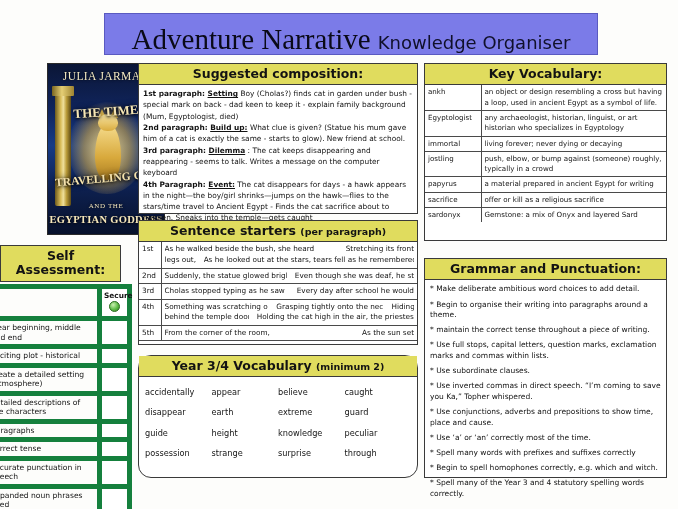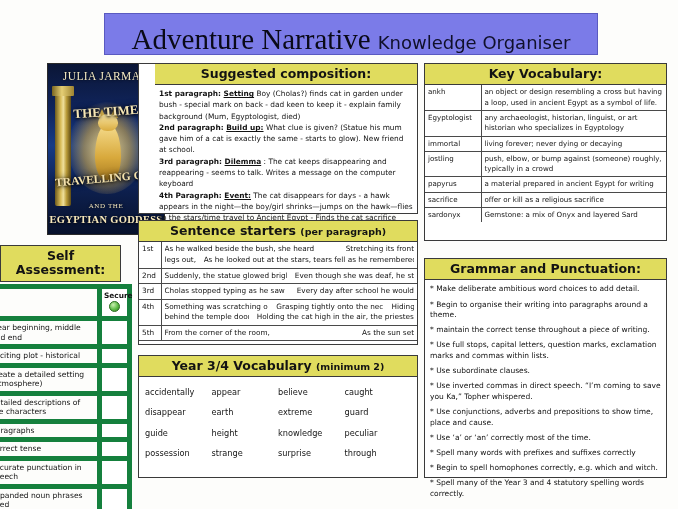--- a/index.html
+++ b/index.html
@@ -204,21 +204,21 @@
     width: 11px; height: 11px;
     border-radius: 50%;
     background: radial-gradient(circle at 36% 32%, #c9efb0, #5dbb46 55%, #2f7a22);
     border: 1px solid #2e6d22;
     margin-top: 1px;
   }
 
   
   #suggested-composition {
     left: 138px; top: 63px;
-    width: 280px; height: 151px; padding-left: 16px;
+    width: 280px; height: 151px;
   }
   .body-text {
     font-family: "DejaVu Sans", sans-serif;
     font-size: 7.4px;
     line-height: 1.5;
     color: #121212;
     padding: 3px 4px 2px 4px;
     text-align: left;
   }
   .body-text p { margin: 0 0 0.5px 0; }
@@ -246,21 +246,21 @@
   }
   #ss-table td.num { width: 22px; border-left: none; border-top: none; }
   #ss-table tr:first-child td { border-top: none; }
   #ss-table td:last-child { border-right: none; }
   .ss-line { display: flex; justify-content: space-between; gap: 8px; }
   .ss-line span { white-space: nowrap; overflow: hidden; }
 
   
   #year-vocab {
     left: 138px; top: 355px;
-    width: 280px; height: 123px;
+    width: 280px; height: 123px; border-radius: 13px;
   }
   #yv-grid {
     display: grid;
     grid-template-columns: repeat(4, 1fr);
     row-gap: 0px;
     padding: 5px 6px 4px 6px;
   }
   #yv-grid div {
     font-family: "DejaVu Sans", sans-serif;
     font-size: 8.2px;

